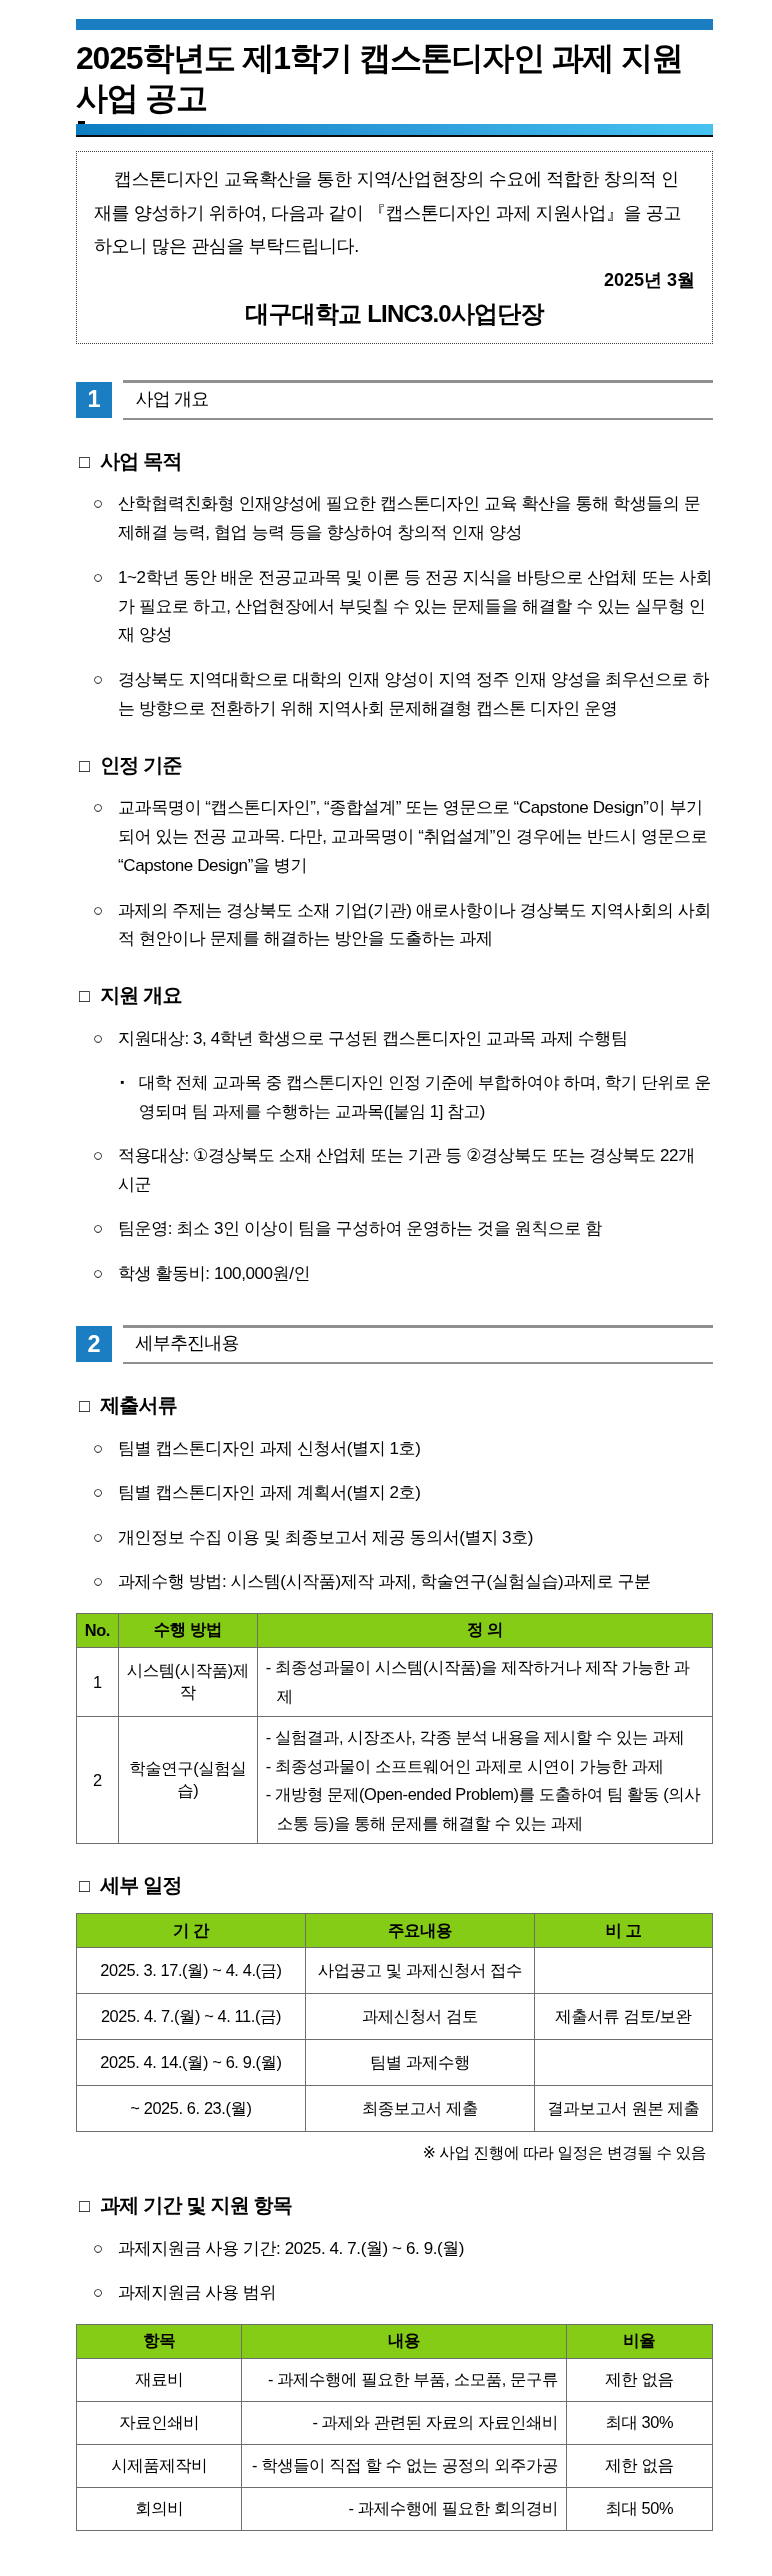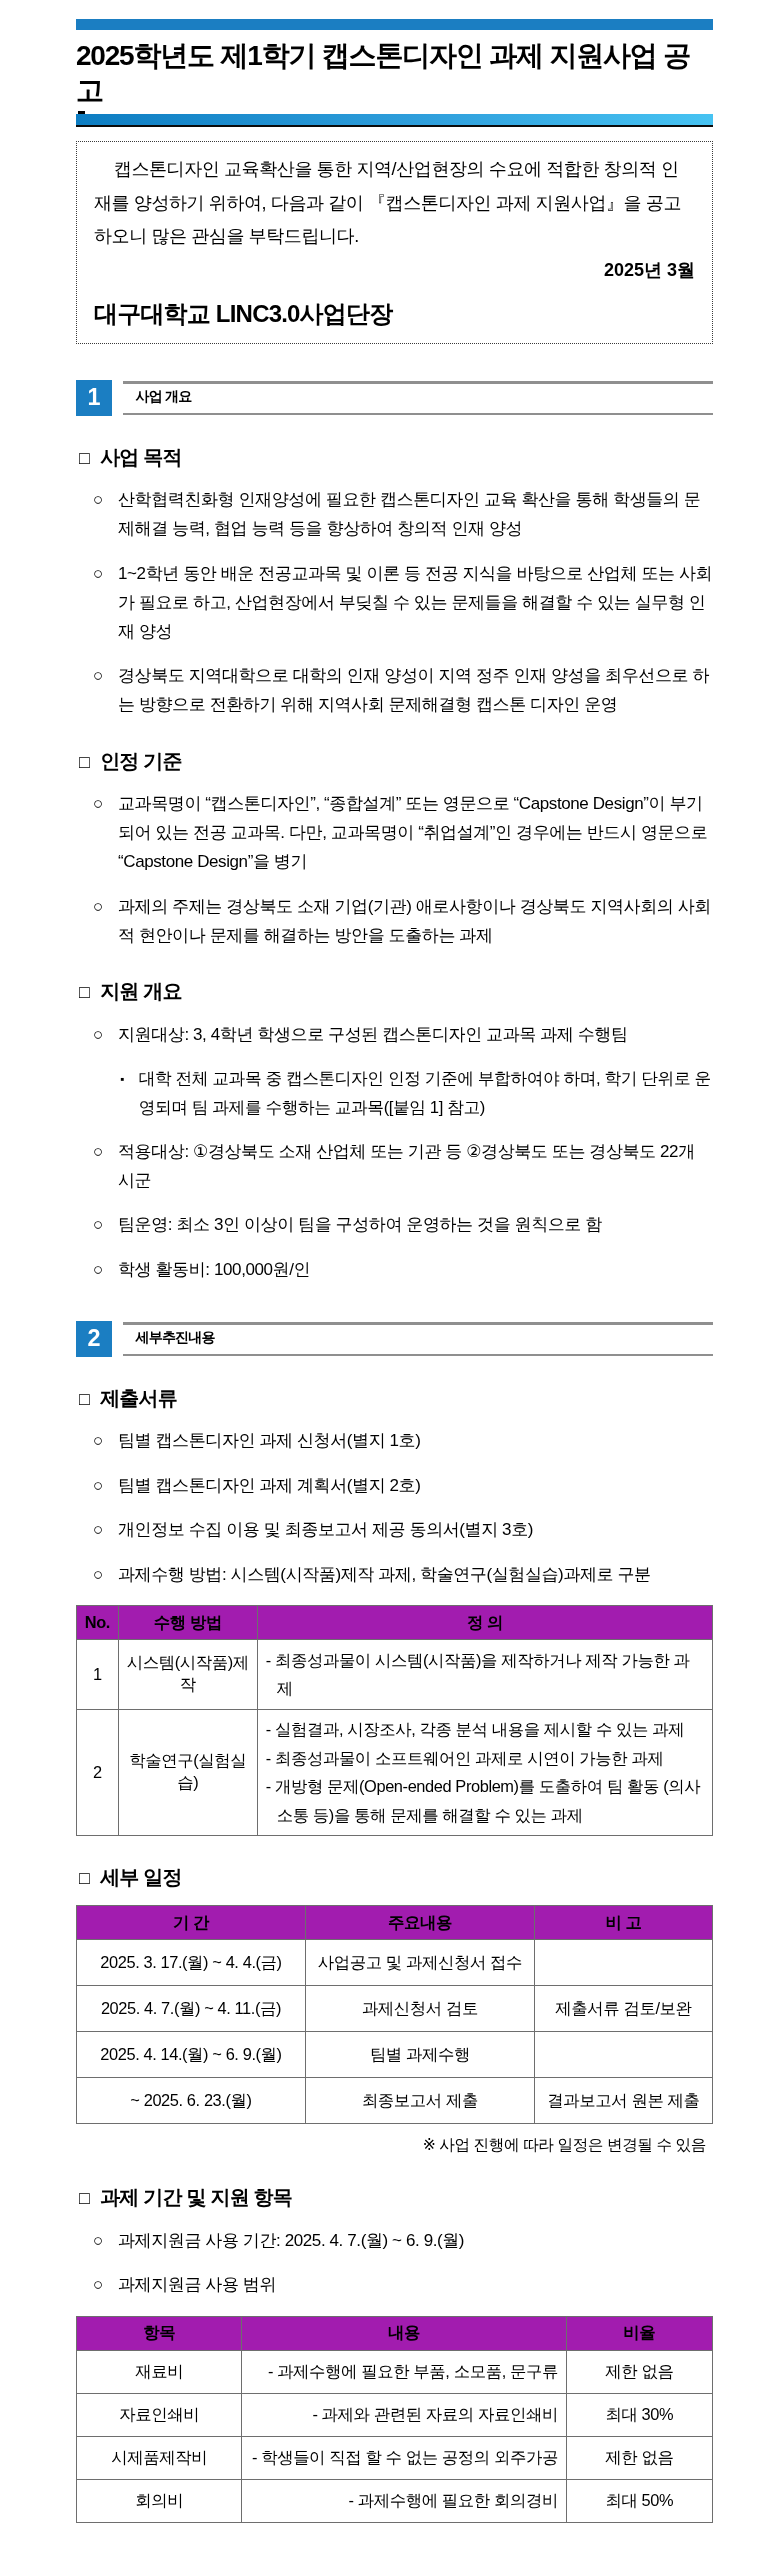--- a/index.html
+++ b/index.html
@@ -5,49 +5,49 @@
   html,body{margin:0;padding:0;}
   body{
     width:773px;height:2576px;overflow:hidden;background:#ffffff;color:#000;
     font-family:"Liberation Sans","DejaVu Sans",sans-serif;
     -webkit-font-smoothing:antialiased;
   }
   .page{padding:18.7px 60px 0 76px;}
 
   
   .bar-top{height:11.7px;background:#1b7ec2;}
-  .doc-title{font-size:28px;font-weight:bold;letter-spacing:-1.2px;line-height:1.25;margin:7.8px 0 6.2px;}
+  .doc-title{font-size:32px;font-weight:bold;letter-spacing:-1.2px;line-height:1.25;margin:7.8px 0 6.2px;}
   .bar-grad{height:11px;background:linear-gradient(90deg,#0d7dc2 0%,#2f9fdc 55%,#47c3f2 100%);border-bottom:2.3px solid #0b0b0b;position:relative;}
   .bar-dash{position:absolute;left:1.6px;top:-3.1px;width:7px;height:3.1px;background:#000;}
 
   .intro-box{border:1.6px dotted #3a3a3a;margin-top:14px;padding:11px 17px 12.5px;}
   .intro-body{font-size:18px;line-height:1.85;text-indent:1.1em;margin:0;letter-spacing:-0.4px;}
   .intro-date{text-align:right;font-size:18px;font-weight:bold;margin-top:5px;}
-  .intro-sig{text-align:left;font-size:24px;font-weight:bold;margin-top:16px;letter-spacing:-0.8px;}
+  .intro-sig{text-align:center;font-size:24px;font-weight:bold;margin-top:6px;letter-spacing:-0.8px;}
 
   
   .sec-header{display:flex;align-items:center;margin:36px 0 20px;}
   .sec-num{flex:none;width:36px;height:36px;background:#1b7ec2;color:#fff;font-size:23.4px;font-weight:bold;
            display:flex;align-items:center;justify-content:center;margin-right:11px;}
   .sec-rule{flex:1;border-top:3.9px solid #8f8f8f;border-bottom:2.3px solid #8f8f8f;padding:3.9px 0 7px 12.5px;}
-  .sec-title{font-size:14px;font-weight:bold;letter-spacing:-0.8px;}
+  .sec-title{font-size:18px;font-weight:normal;letter-spacing:-0.8px;}
 
   
   .sq-heading{display:flex;align-items:baseline;font-size:20px;font-weight:bold;margin:28px 0 6.2px 3.1px;letter-spacing:-0.8px;}
   .sq-heading .sq{margin-right:11px;font-size:18px;}
   .bullet{display:flex;margin:15.6px 0 15.6px 17px;font-size:17px;line-height:1.7;letter-spacing:-0.4px;}
   .bullet .mk{flex:none;width:25px;font-weight:bold;}
   .bullet .tx{flex:1;}
   .sub-bullet{display:flex;margin:11px 0 11px 44px;font-size:16.7px;line-height:1.7;letter-spacing:-0.4px;}
   .sub-bullet .mk{flex:none;width:18.7px;font-size:11.7px;padding-top:3.1px;}
 
   
   table.tbl{width:100%;border-collapse:collapse;font-size:16.4px;margin:14px 0 7.8px;letter-spacing:-0.4px;}
   .tbl th,.tbl td{border:1.6px solid #6e6e6e;padding:5.5px 7.8px;}
-  .tbl th{background:#a21caf;text-align:center;font-weight:bold;}
+  .tbl th{background:#84cc16;text-align:center;font-weight:bold;}
   .tbl td{text-align:center;}
   .tbl td.left{text-align:right;}
   .method-tbl .line{text-align:left;padding-left:11px;text-indent:-11px;line-height:1.75;}
   .schedule-tbl td{height:34px;border-radius:7px;}
   .budget-tbl td{height:31px;}
   .note{text-align:right;font-size:15.6px;margin:11px 7px 20px;letter-spacing:-0.4px;}
 </style>
 </head>
 <body>
 

